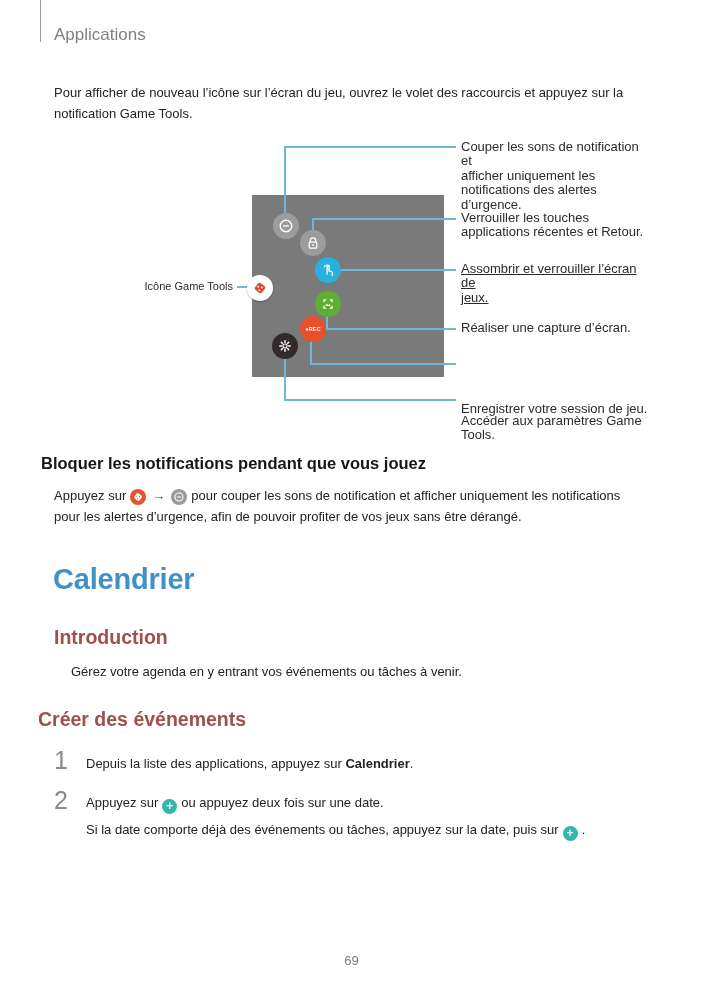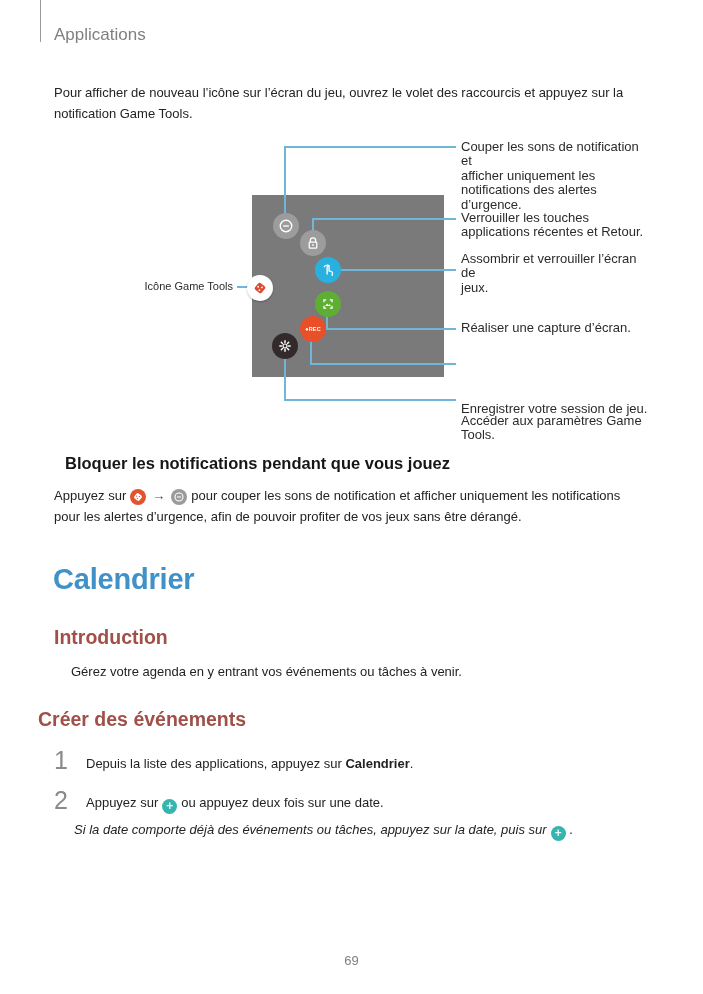--- a/index.html
+++ b/index.html
@@ -130,29 +130,29 @@
       <circle cx="9.4" cy="12.4" r="1" fill="#ffffff"></circle>
     </svg>
   </div>
 
   <div class="abs callout" style="top:140px;">Couper les sons de notification et
 afficher uniquement les
 notifications des alertes
 d’urgence.</div>
   <div class="abs callout" style="top:211px;">Verrouiller les touches
 applications récentes et Retour.</div>
-  <div class="abs callout" style="top:252px;">Assombrir et verrouiller l’écran de
+  <div class="abs callout" style="top:262px;text-decoration:underline;">Assombrir et verrouiller l’écran de
 jeux.</div>
   <div class="abs callout" style="top:321px;">Réaliser une capture d’écran.</div>
   <div class="abs callout" style="top:374px;margin-top:28px;">Enregistrer votre session de jeu.</div>
   <div class="abs callout" style="top:414px;">Accéder aux paramètres Game
 Tools.</div>
   <div class="abs screen-label">Icône Game Tools</div>
 
-  <div class="abs h2-black" style="left:65px;top:454px;">Bloquer les notifications pendant que vous jouez</div>
+  <div class="abs h2-black" style="left:41px;top:454px;">Bloquer les notifications pendant que vous jouez</div>
 
   <div class="abs body-text" style="left:54px;top:485px;width:600px;line-height:21px;">
     <span>Appuyez sur</span><span class="inline-ic" style="background:#e2532f;">
         <svg width="12" height="12" viewBox="0 0 20 20">
           <rect x="4.6" y="4.6" width="10.8" height="10.8" rx="2.6" fill="#ffffff" transform="rotate(38 10 10)"></rect>
           <circle cx="7.8" cy="8.4" r="1.1" fill="#e2532f"></circle>
           <circle cx="12.4" cy="9.4" r="1.1" fill="#e2532f"></circle>
           <circle cx="9.2" cy="12.6" r="1.1" fill="#e2532f"></circle>
         </svg>
       </span><span class="arrow">→</span><span class="inline-ic" style="background:#9b9b9b;">
@@ -176,21 +176,21 @@
   <div class="abs body-text" style="left:86px;top:754px;width:560px;">
     <span>Depuis la liste des applications, appuyez sur </span><span class="bold">Calendrier</span><span>.</span>
   </div>
 
   <div class="abs step-num" style="left:54px;top:786px;">2</div>
   <div class="abs body-text" style="left:86px;top:793px;width:570px;">
     <span>Appuyez sur</span><span class="inline-ic small teal">
         <span class="plus">+</span>
       </span><span>ou appuyez deux fois sur une date.</span>
   </div>
-  <div class="abs body-text" style="left:74px;top:820px;width:580px;font-style:italic;">
+  <div class="abs body-text" style="left:86px;top:820px;width:580px;">
     <span>Si la date comporte déjà des événements ou tâches, appuyez sur la date, puis sur</span><span class="inline-ic small teal">
         <span class="plus">+</span>
       </span><span>.</span>
   </div>
 
   <div class="abs page-num">69</div>
 
 </div>
 
 </body></html>

